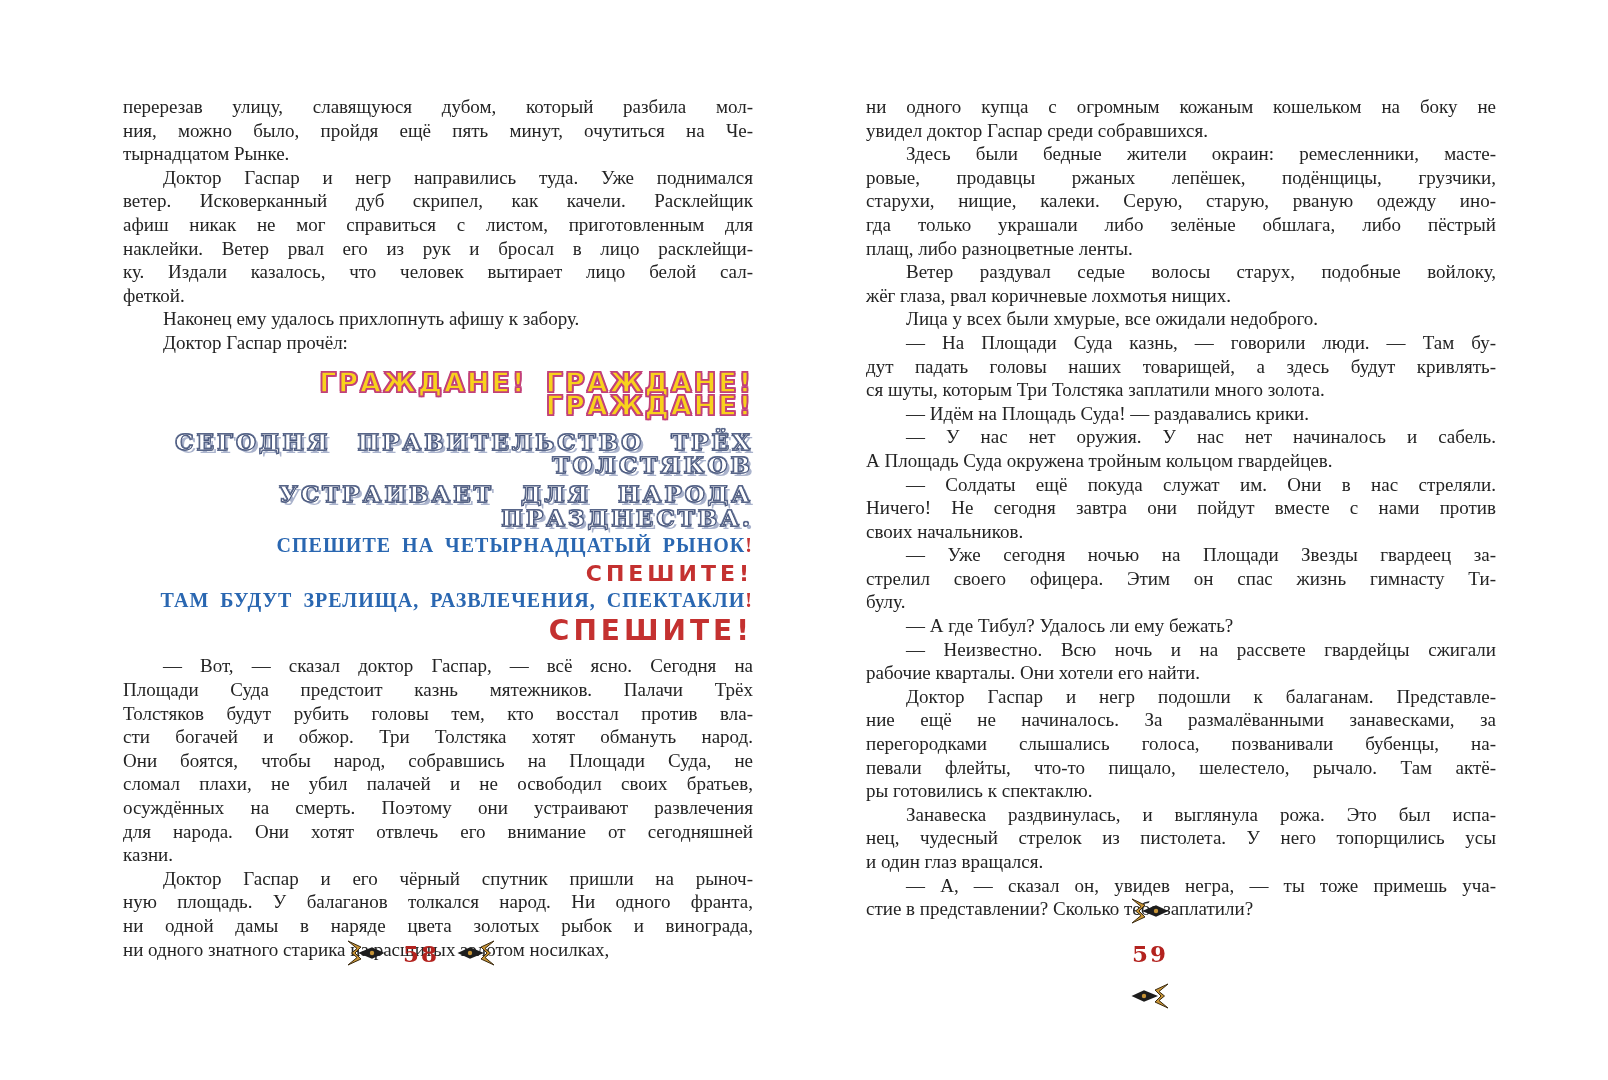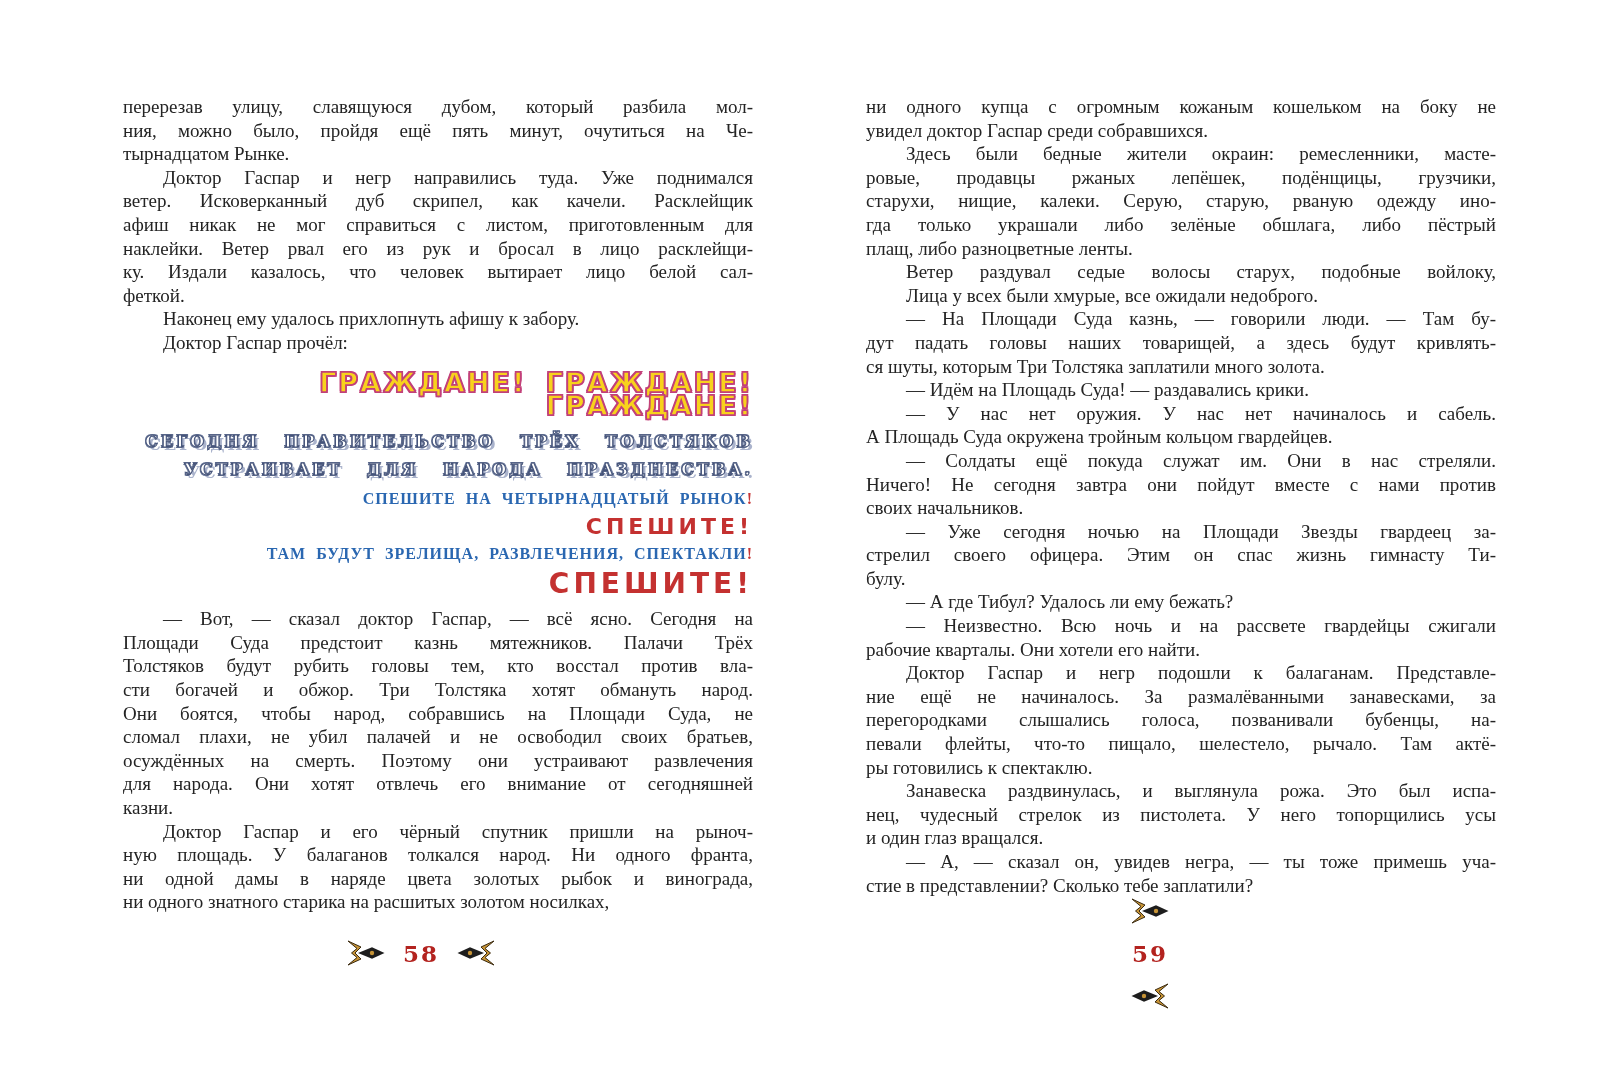--- a/index.html
+++ b/index.html
@@ -47,33 +47,33 @@
     word-spacing: 8px;
     color: #f8d21c;
     -webkit-text-stroke: 1.4px #c2407a;
     text-shadow: -1px -1px 0 #c2407a, 1px -1px 0 #c2407a,
                  -1px 1px 0 #c2407a, 1px 1px 0 #c2407a;
     margin-bottom: 12px;
   }
   .poster-carved {
     font-family: "DejaVu Serif", serif;
     font-weight: bold;
-    font-size: 16px;
+    font-size: 23px;
     letter-spacing: 3px;
     word-spacing: 16px;
     color: #ffffff;
     -webkit-text-stroke: 1px #46547a;
     text-shadow: -1px -1px 0 #6a7899, 1px -1px 0 #6a7899,
                  -1px 1px 0 #6a7899, 3px 3px 0 #aab3cc;
     margin: 5px 0;
   }
   .poster-blue {
     font-family: "Liberation Serif", serif;
     font-weight: bold;
-    font-size: 16px;
+    font-size: 20px;
     letter-spacing: 1px;
     word-spacing: 5px;
     color: #2a67b1;
     margin: 4px 0;
   }
   .poster-red, .poster-red-large {
     font-family: "DejaVu Sans", sans-serif;
     font-weight: bold;
     letter-spacing: 4px;
     color: #c43130;
@@ -165,20 +165,21 @@
       </div>
       <div class="para">
         <div class="tline tline-indent">Здесь были бедные жители окраин: ремесленники, масте-</div>
         <div class="tline">ровые, продавцы ржаных лепёшек, подёнщицы, грузчики,</div>
         <div class="tline">старухи, нищие, калеки. Серую, старую, рваную одежду ино-</div>
         <div class="tline">гда только украшали либо зелёные обшлага, либо пёстрый</div>
         <div class="tline tline-last">плащ, либо разноцветные ленты.</div>
       </div>
       <div class="para">
         <div class="tline tline-indent">Ветер раздувал седые волосы старух, подобные войлоку,</div>
+        <div class="tline tline-last">жёг глаза, рвал коричневые лохмотья нищих.</div>
       </div>
       <div class="para">
         <div class="tline tline-last tline-indent">Лица у всех были хмурые, все ожидали недоброго.</div>
       </div>
       <div class="para">
         <div class="tline tline-indent">— На Площади Суда казнь, — говорили люди. — Там бу-</div>
         <div class="tline">дут падать головы наших товарищей, а здесь будут кривлять-</div>
         <div class="tline tline-last">ся шуты, которым Три Толстяка заплатили много золота.</div>
       </div>
       <div class="para">

